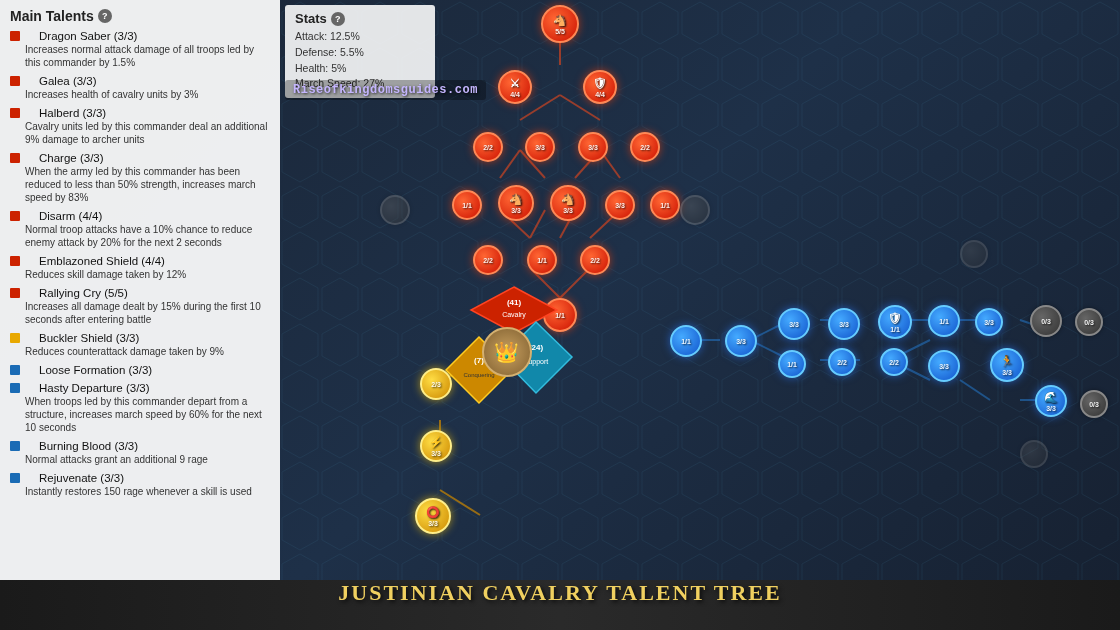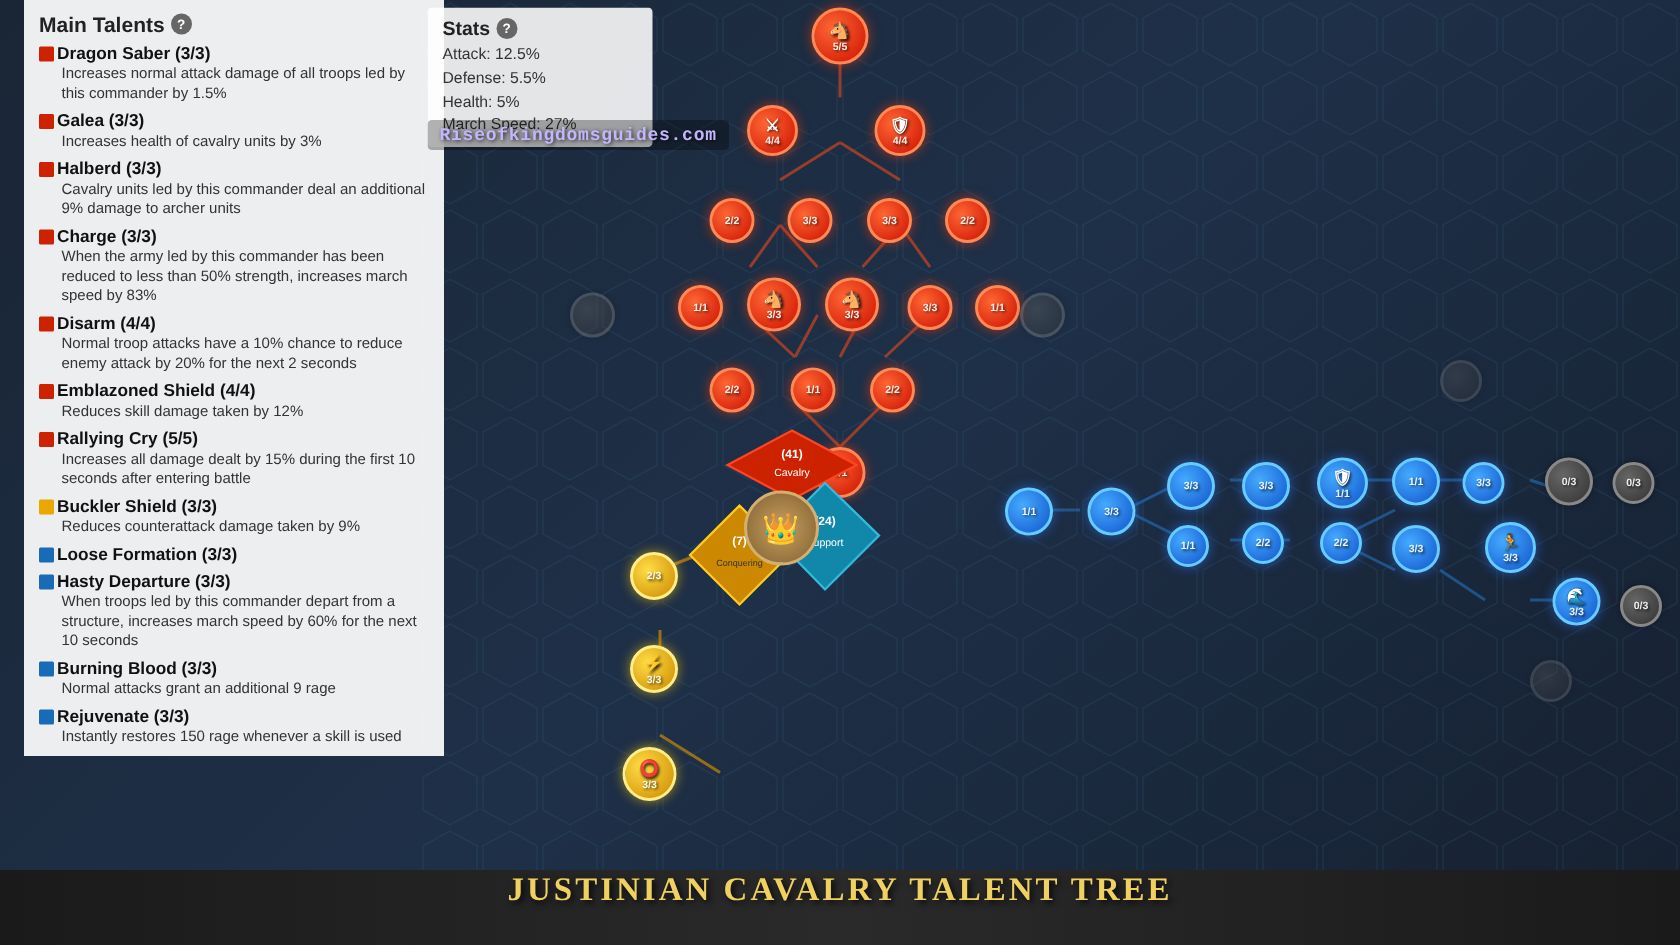--- a/index.html
+++ b/index.html
@@ -17,23 +17,23 @@
       position: absolute;
       left: 0; top: 0;
       width: 1120px;
       height: 630px;
       background: linear-gradient(135deg, #1a2535 0%, #1e3048 50%, #162030 100%);
     }
 
     
     .left-panel {
       position: absolute;
-      left: 16px; top: 0;
+      left: 0; top: 0;
       width: 280px;
-      height: 504px;
+      height: 580px;
       background: rgba(255,255,255,0.92);
       overflow-y: auto;
       padding: 8px 10px;
       z-index: 10;
     }
 
     .panel-title {
       font-size: 14px;
       font-weight: bold;
       color: #222;
@@ -54,25 +54,25 @@
       font-size: 9px;
       font-weight: bold;
     }
 
     .talent-item {
       margin-bottom: 6px;
     }
 
     .talent-name {
       font-size: 11.5px;
-      font-weight: bold;
+      font-weight: normal;
       color: #111;
       display: flex;
       align-items: center;
-      gap: 2px;
+      gap: 19px;
       margin-bottom: 1px;
     }
 
     .talent-dot {
       width: 10px; height: 10px;
       border-radius: 1px;
       flex-shrink: 0;
     }
 
     .dot-red { background: #cc2200; }
@@ -205,21 +205,21 @@
 
     .node-label {
       font-size: 7px;
       margin-top: 1px;
       opacity: 0.9;
     }
 
     
     .center-cube {
       position: absolute;
-      left: 178px;
+      left: 164px;
       top: 285px;
       width: 130px;
       height: 115px;
       z-index: 9;
       text-align: right;
     }
 
     .cube-center-img {
       position: absolute;
       top: 42px; left: 38px;

